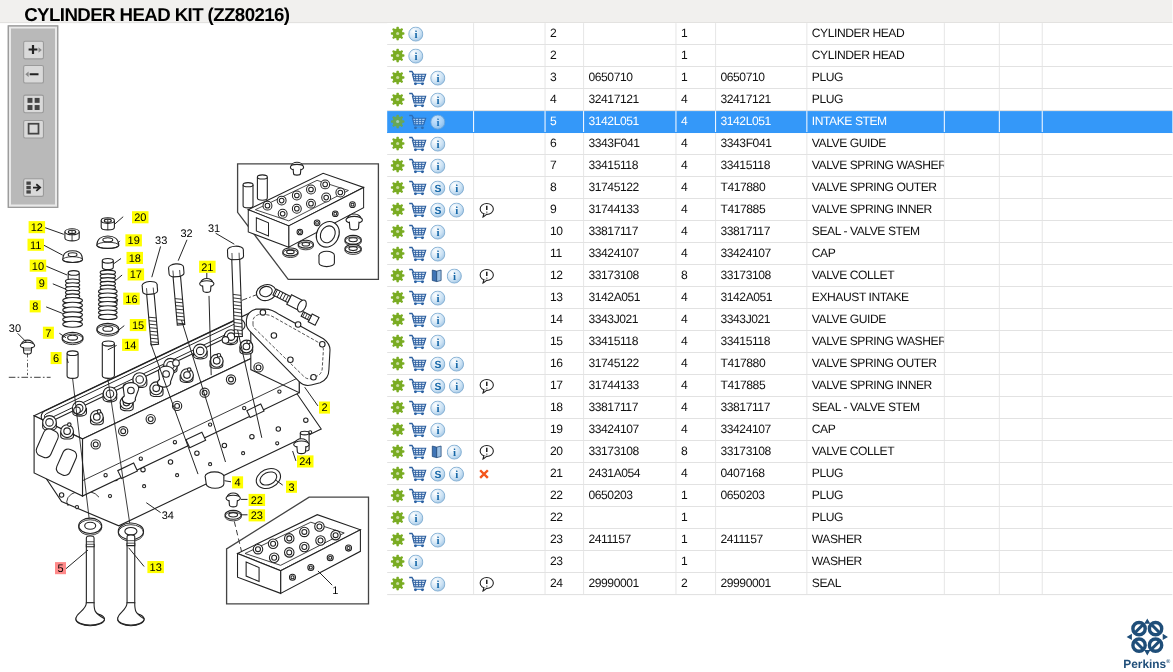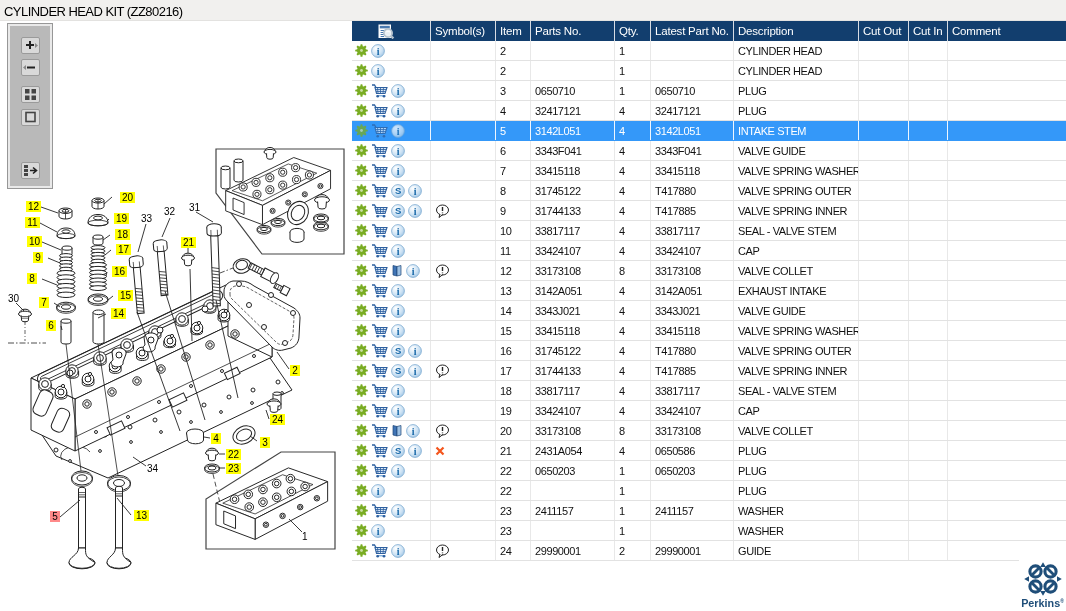--- a/index.html
+++ b/index.html
@@ -1,16 +1,16 @@
 <!DOCTYPE html>
 <html><head><meta charset="utf-8"><style>
 *{margin:0;padding:0;box-sizing:border-box}
 html,body{width:1066px;height:611px;background:#fff;font-family:"Liberation Sans",sans-serif;overflow:hidden;position:relative}
 #topstrip{position:absolute;left:0;top:0;width:1066px;height:21px;background:#f1f0ee;border-bottom:1px solid #e3e2e0}
-#title{position:absolute;left:4px;top:3.5px;font-size:13px;font-weight:normal;color:#000;letter-spacing:-0.55px}
+#title{position:absolute;left:22px;top:3.5px;font-size:17px;font-weight:bold;color:#000;letter-spacing:-0.55px}
 #toolbar{position:absolute;left:7px;top:23px;width:46px;height:166px;background:#b9b9b9;border:1px solid #979797;box-shadow:inset 0 0 0 2px #e9e9e9}
 .tbtn{position:absolute;left:13px;width:19px;height:17px;background:#d9d9d9;border:1px solid #9a9a9a;border-radius:2px;color:#333}
 #diag{position:absolute;left:0;top:21px}
 #tablewrap{position:absolute;left:352px;top:21px;width:714px}
 #thead{display:flex;height:20px;background:#123e6e;color:#fff;font-size:11.5px;font-weight:normal;letter-spacing:-0.2px}
 #thead .c{border-left:1px solid #d7dce4;display:flex;align-items:center;padding-left:4px;overflow:hidden;white-space:nowrap}
 #thead .c0{border-left:none;justify-content:flex-start;padding-left:26px}
 .row{display:flex;height:20px;background:#fff;font-size:11px;letter-spacing:-0.4px;color:#111;border-bottom:1px solid #e2e2e2}
 .row .c{border-left:1px solid #e8e8e8;display:flex;align-items:center;padding-left:4px;overflow:hidden;white-space:nowrap}
 .row .c0{border-left:none;padding-left:3px}
@@ -596,36 +596,20 @@
     <rect x="50" y="511" width="10" height="11" class="lred"></rect>
     <text x="55.0" y="520" class="lt" text-anchor="middle">5</text>
     <text x="8" y="302" class="lt">30</text>
     <text x="141" y="222" class="lt">33</text>
     <text x="164" y="215" class="lt">32</text>
     <text x="189" y="211" class="lt">31</text>
     <text x="147" y="472" class="lt">34</text>
     <text x="302" y="540" class="lt">1</text>
   </svg>
 <div id="tablewrap">
-<div id="thead">
-      <div class="c c0">
-        <svg width="17" height="15" viewBox="0 0 17 15">
-          <use href="#hdrmag"></use>
-        </svg>
-      </div>
-      <div class="c c1">Symbol(s)</div>
-      <div class="c c2">Item</div>
-      <div class="c c3">Parts No.</div>
-      <div class="c c4">Qty.</div>
-      <div class="c c5">Latest Part No.</div>
-      <div class="c c6">Description</div>
-      <div class="c c7">Cut Out</div>
-      <div class="c c8">Cut In</div>
-      <div class="c c9">Comment</div>
-    </div>
 <div class="row">
       <div class="c c0">
         <span class="icwrap">
           <svg class="ic" width="13" height="13" viewBox="0 0 13 13">
             <use href="#gear"></use>
           </svg>
           <svg class="ic" width="14" height="14" viewBox="0 0 14 14">
             <use href="#icirc"></use>
           </svg>
         </span>
@@ -1145,21 +1129,21 @@
         </span>
       </div>
       <div class="c c1">
         <svg class="ic" width="10" height="10" viewBox="0 0 10 10">
           <use href="#xmark"></use>
         </svg>
       </div>
       <div class="c c2">21</div>
       <div class="c c3">2431A054</div>
       <div class="c c4">4</div>
-      <div class="c c5">0650586</div>
+      <div class="c c5">0407168</div>
       <div class="c c6">PLUG</div>
       <div class="c c7"></div>
       <div class="c c8"></div>
       <div class="c c9"></div>
     </div>
     <div class="row">
       <div class="c c0">
         <span class="icwrap">
           <svg class="ic" width="13" height="13" viewBox="0 0 13 13">
             <use href="#gear"></use>
@@ -1264,21 +1248,21 @@
       </div>
       <div class="c c1">
         <svg class="ic" width="15" height="14" viewBox="0 0 15 14">
           <use href="#balloon"></use>
         </svg>
       </div>
       <div class="c c2">24</div>
       <div class="c c3">29990001</div>
       <div class="c c4">2</div>
       <div class="c c5">29990001</div>
-      <div class="c c6">GUIDE</div>
+      <div class="c c6">SEAL</div>
       <div class="c c7"></div>
       <div class="c c8"></div>
       <div class="c c9"></div>
     </div>
 </div>
 <div id="plogo"><svg width="47" height="51" viewBox="0 0 47 51">
       <g transform="translate(1,0)">
         <circle cx="15.5" cy="11.5" r="5.6" fill="none" stroke="#1f4e79" stroke-width="3.1"></circle>
         <line x1="11.3" y1="15.7" x2="19.7" y2="7.3" stroke="#1f4e79" stroke-width="2.8" transform="rotate(0 15.5 11.5)"></line>
         <circle cx="30.5" cy="11.5" r="5.6" fill="none" stroke="#1f4e79" stroke-width="3.1"></circle>

